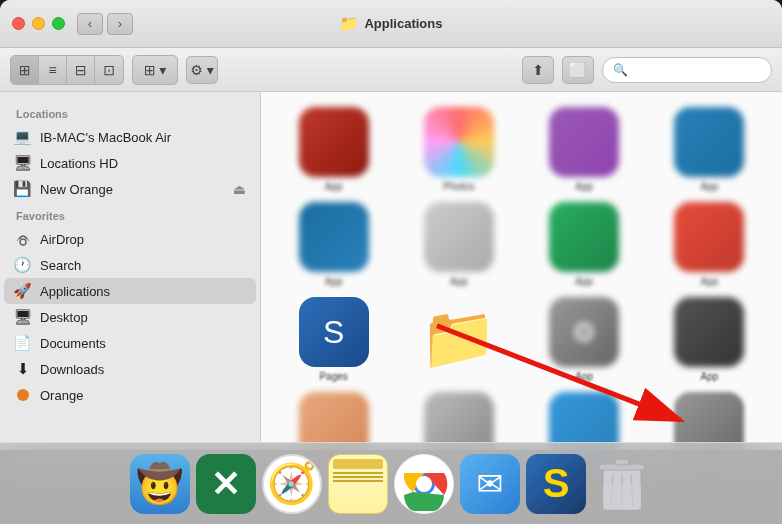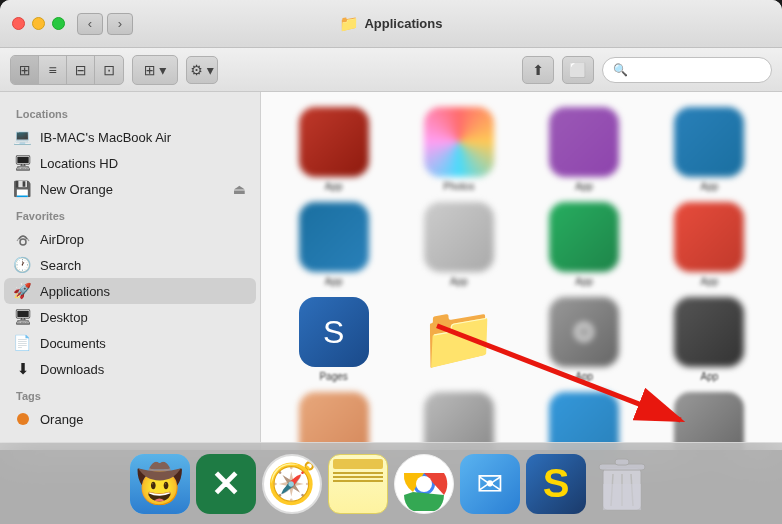--- a/index.html
+++ b/index.html
@@ -438,21 +438,20 @@
       </div>
       <div class="sidebar-item">
         <div class="sidebar-item-icon">📄</div>
         <span>Documents</span>
       </div>
       <div class="sidebar-item">
         <div class="sidebar-item-icon">⬇</div>
         <span>Downloads</span>
       </div>
 
-      <div class="sidebar-section-label">Tags</div>
 
       <div class="sidebar-item">
         <div class="sidebar-item-icon">
           <div style="width:12px;height:12px;border-radius:50%;background:#e67e22;"></div>
         </div>
         <span>Orange</span>
       </div>
 
     </div>
 

